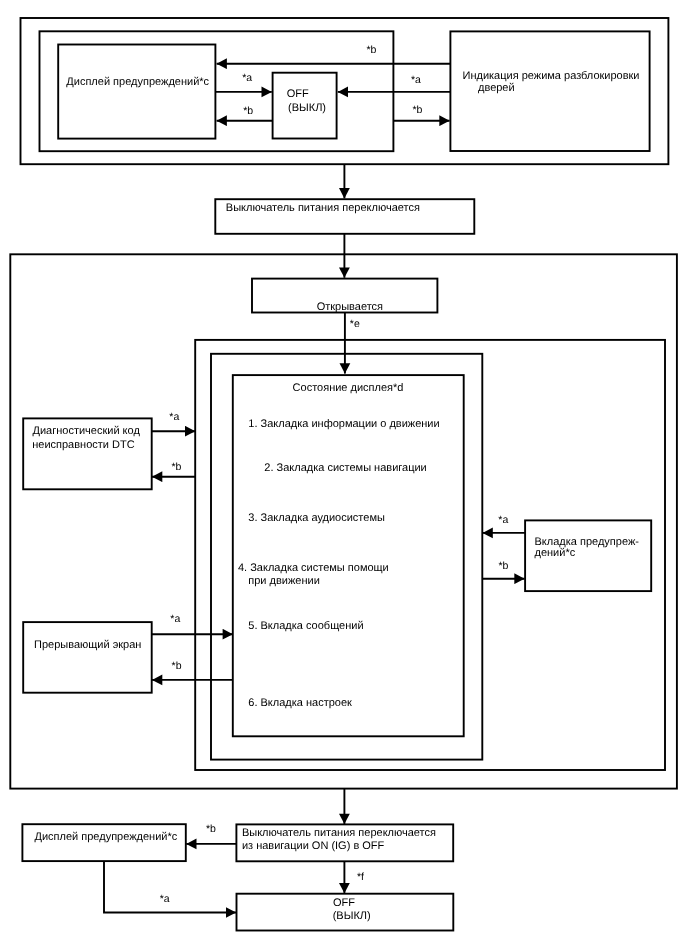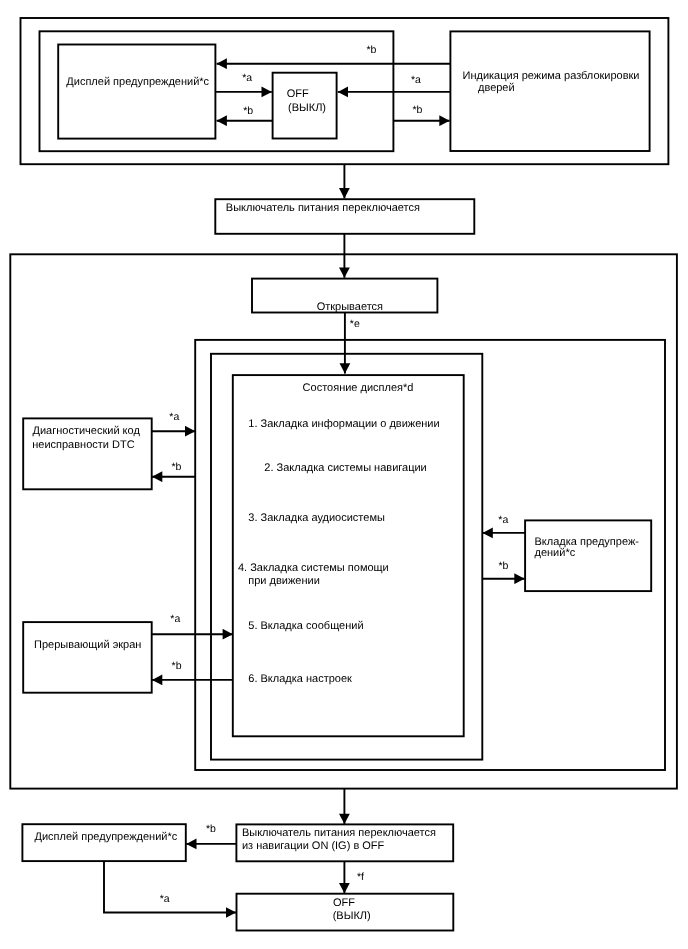--- a/index.html
+++ b/index.html
@@ -67,28 +67,28 @@
   <div class="tx" style="left:462.5px;top:69.5px;">Индикация режима разблокировки</div>
   <div class="tx" style="left:462px;top:82px;margin-left:16px;">дверей</div>
   <div class="tx lb" style="left:366.5px;top:43.8px;">*b</div>
   <div class="tx lb" style="left:242.2px;top:72px;">*a</div>
   <div class="tx lb" style="left:243.2px;top:105.4px;">*b</div>
   <div class="tx lb" style="left:411px;top:74px;">*a</div>
   <div class="tx lb" style="left:412.5px;top:104.2px;">*b</div>
   <div class="tx" style="left:225.8px;top:201.7px;">Выключатель питания переключается</div>
   <div class="tx" style="left:316.7px;top:281.4px;margin-top:20px;">Открывается</div>
   <div class="tx lb" style="left:349.8px;top:318px;">*e</div>
-  <div class="tx" style="left:292.6px;top:382.4px;margin-left:10px;">Состояние дисплея*d</div>
+  <div class="tx" style="left:292.6px;top:382.4px;">Состояние дисплея*d</div>
   <div class="tx" style="left:248.3px;top:418px;">1. Закладка информации о движении</div>
   <div class="tx" style="left:248.3px;top:462.4px;margin-left:16px;">2. Закладка системы навигации</div>
   <div class="tx" style="left:248.3px;top:512.2px;">3. Закладка аудиосистемы</div>
   <div class="tx" style="left:238px;top:561.9px;">4. Закладка системы помощи</div>
   <div class="tx" style="left:248.3px;top:575px;">при движении</div>
   <div class="tx" style="left:248.3px;top:620.2px;">5. Вкладка сообщений</div>
-  <div class="tx" style="left:248.3px;top:673px;">6. Вкладка настроек</div>
+  <div class="tx" style="left:248.3px;top:697px;">6. Вкладка настроек</div>
   <div class="tx" style="left:32.5px;top:425.4px;">Диагностический код</div>
   <div class="tx" style="left:32.2px;top:438.5px;">неисправности DTC</div>
   <div class="tx lb" style="left:169.3px;top:411.1px;">*a</div>
   <div class="tx lb" style="left:171.5px;top:460.5px;">*b</div>
   <div class="tx" style="left:34px;top:639.4px;">Прерывающий экран</div>
   <div class="tx lb" style="left:170.3px;top:613.4px;">*a</div>
   <div class="tx lb" style="left:171.6px;top:659.7px;">*b</div>
   <div class="tx" style="left:534.5px;top:535.5px;">Вкладка предупреж-</div>
   <div class="tx" style="left:534.5px;top:547px;">дений*c</div>
   <div class="tx lb" style="left:498.3px;top:513.9px;">*a</div>

